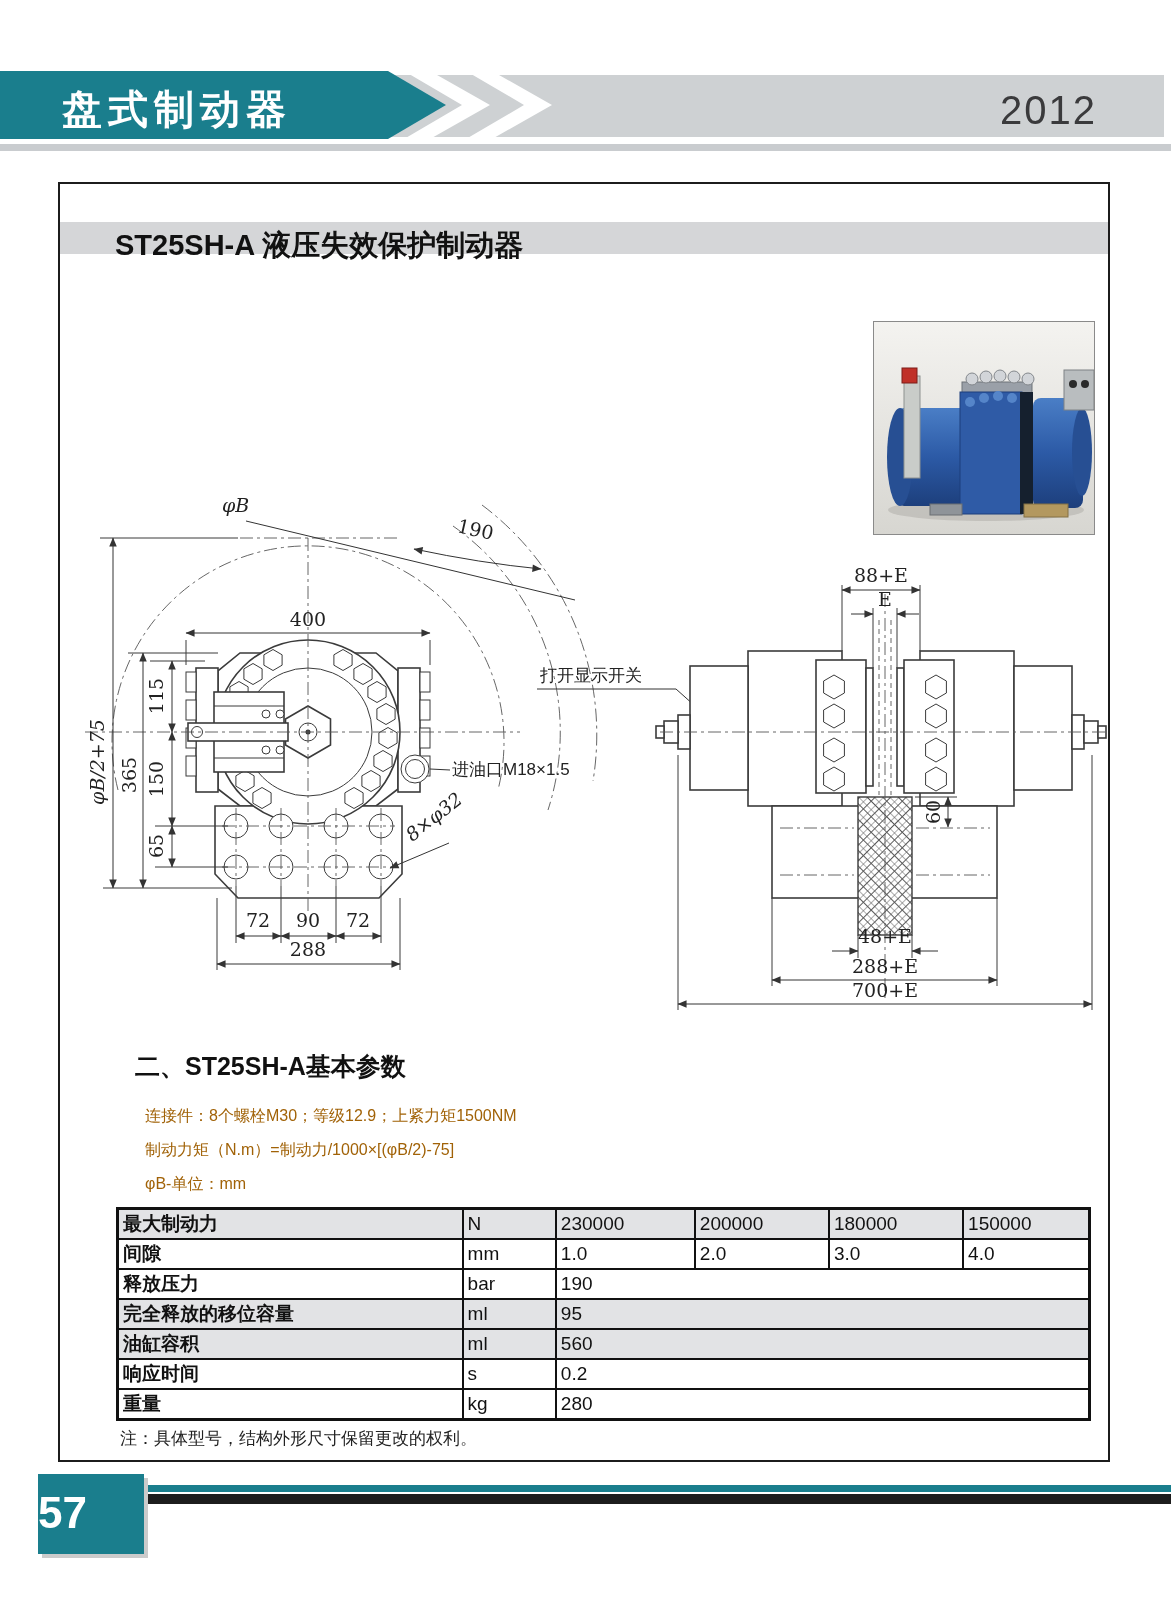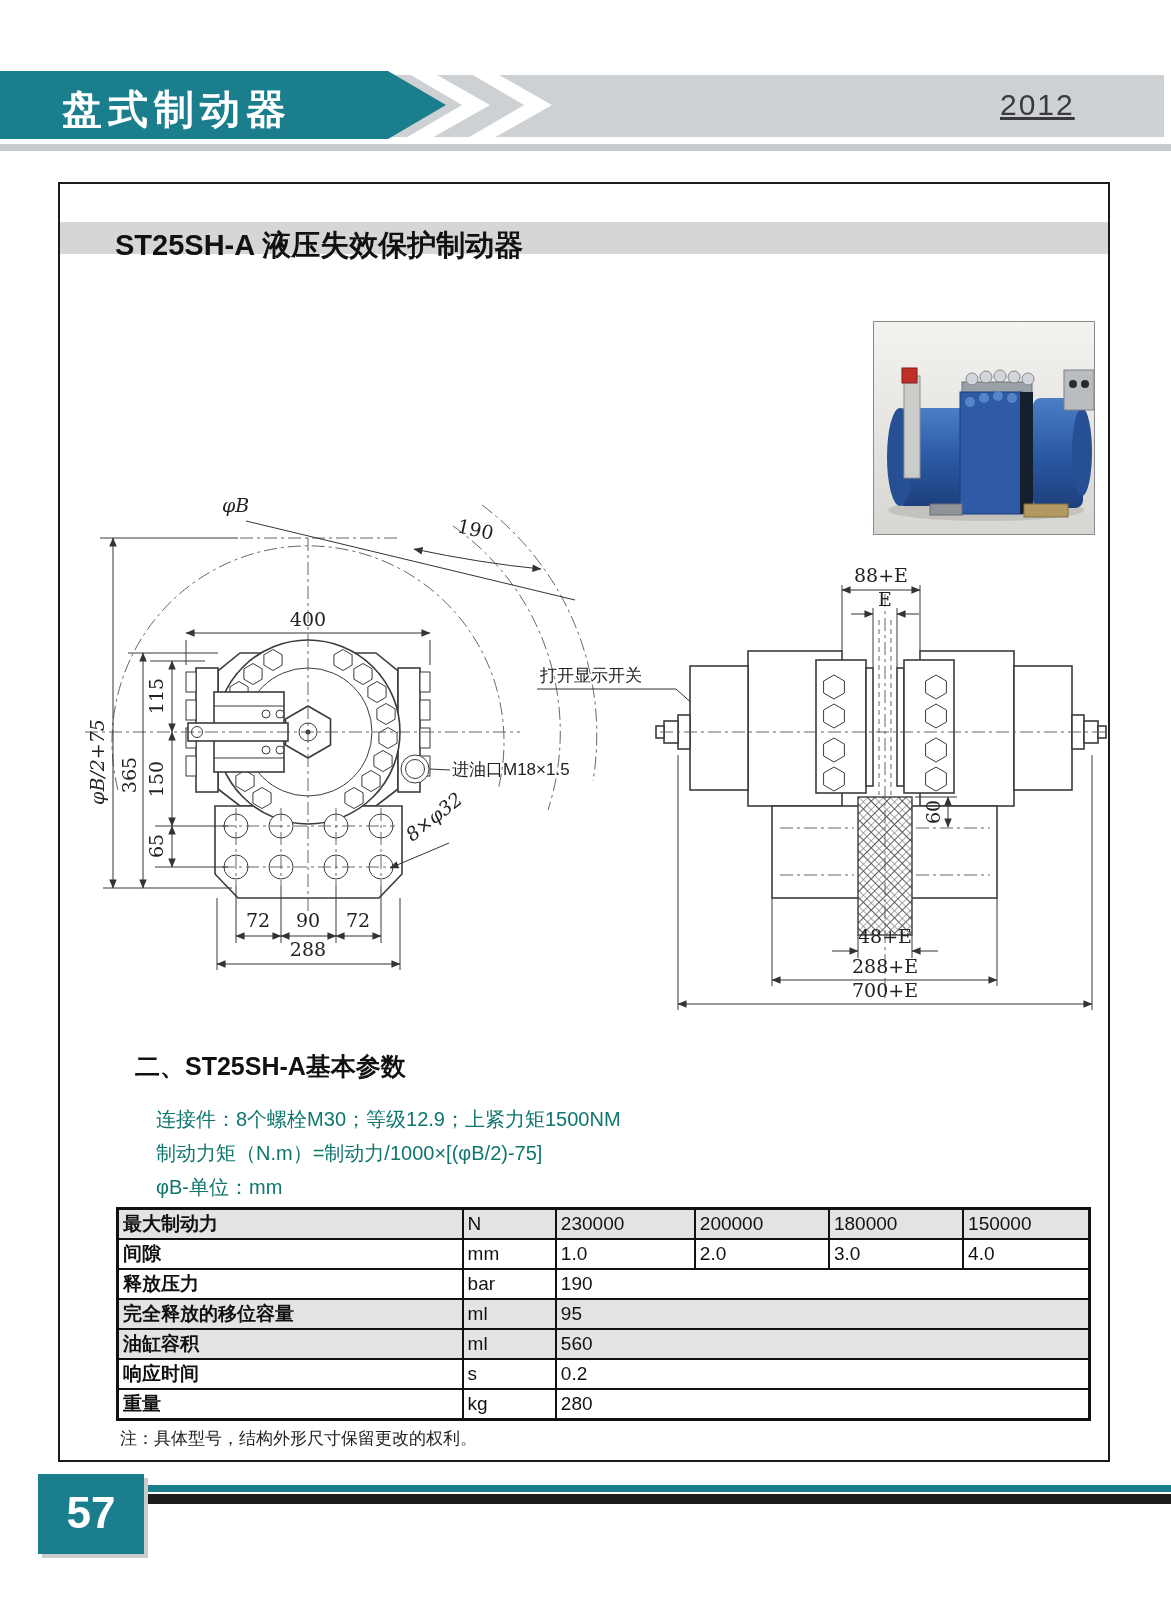--- a/index.html
+++ b/index.html
@@ -2,49 +2,49 @@
 <html lang="zh"><head>
 <meta charset="utf-8">
 <style>
   html,body{margin:0;padding:0;background:#fff;}
   .page{position:relative;width:1171px;height:1600px;background:#ffffff;overflow:hidden;
         font-family:"Liberation Sans","DejaVu Sans",sans-serif;color:#111;}
 
   
   .hdr-svg{position:absolute;left:0;top:0;}
   .hdr-title{position:absolute;left:62px;top:82px;font-size:40px;font-weight:bold;color:#ffffff;letter-spacing:6px;}
-  .hdr-year{position:absolute;left:1000px;top:88px;font-size:30px;color:#3a3a3c;letter-spacing:2px;text-decoration:underline;}
+  .hdr-year{position:absolute;left:1000px;top:88px;font-size:40px;color:#3a3a3c;letter-spacing:2px;}
   .hdr-rule{position:absolute;left:0;top:144px;width:1171px;height:7px;background:#c9cccf;}
 
   
   .box{position:absolute;left:58px;top:182px;width:1048px;height:1276px;border:2px solid #1c1c1c;background:#fff;}
   .title-band{position:absolute;left:0;top:38px;width:100%;height:32px;background:#d5d6d8;}
   .title-band .t{position:absolute;left:55px;top:0;line-height:47px;font-size:29px;font-weight:bold;color:#111;}
 
   .photo{position:absolute;left:813px;top:137px;width:220px;height:212px;border:1px solid #8a8a8a;background:#eceae6;}
 
   .drawing{position:absolute;left:0;top:306px;}
 
   .sec-head{position:absolute;left:75px;top:866px;font-size:25px;font-weight:bold;color:#111;}
-  .spec-line{position:absolute;left:96px;font-size:20px;color:#0f766e;}
+  .spec-line{position:absolute;left:85px;font-size:16px;color:#a16207;}
   .sl1{top:922px;} .sl2{top:956px;} .sl3{top:990px;}
 
   table.params{position:absolute;left:56px;top:1023px;width:975px;border-collapse:collapse;
                border:3px solid #111;table-layout:fixed;}
   table.params td{border:2px solid #111;height:28px;font-size:19px;padding:0 4px;
                   color:#111;overflow:hidden;white-space:nowrap;}
   table.params td.lbl{font-weight:bold;}
   tr.shaded td{background:#e2e3e5;}
 
   .footnote{position:absolute;left:60px;top:1243px;font-size:17px;color:#222;}
 
   
   .pg-square{position:absolute;left:38px;top:1474px;width:106px;height:80px;background:#1a7e8d;
              box-shadow:4px 4px 0 rgba(140,140,140,.45);}
-  .pg-square .n{position:absolute;left:0;top:14px;width:100%;text-align:center;
+  .pg-square .n{position:absolute;left:0;top:14px;width:100%;
                 font-size:44px;font-weight:bold;color:#fff;font-family:"Liberation Sans",sans-serif;}
   .stripe-teal{position:absolute;left:148px;top:1485px;width:1023px;height:7px;background:#1a7e8d;}
   .stripe-black{position:absolute;left:148px;top:1494px;width:1023px;height:10px;background:#1d1d1d;}
 
   
   .o{fill:#ffffff;stroke:#3b3b3b;stroke-width:1.6;}
   .thinf{fill:#ffffff;stroke:#3b3b3b;stroke-width:1;}
   .thin{fill:none;stroke:#3b3b3b;stroke-width:1;}
   .cl{fill:none;stroke:#555;stroke-width:0.9;stroke-dasharray:13 4 3 4;}
   .dsh{fill:none;stroke:#555;stroke-width:0.9;stroke-dasharray:5 4;}

